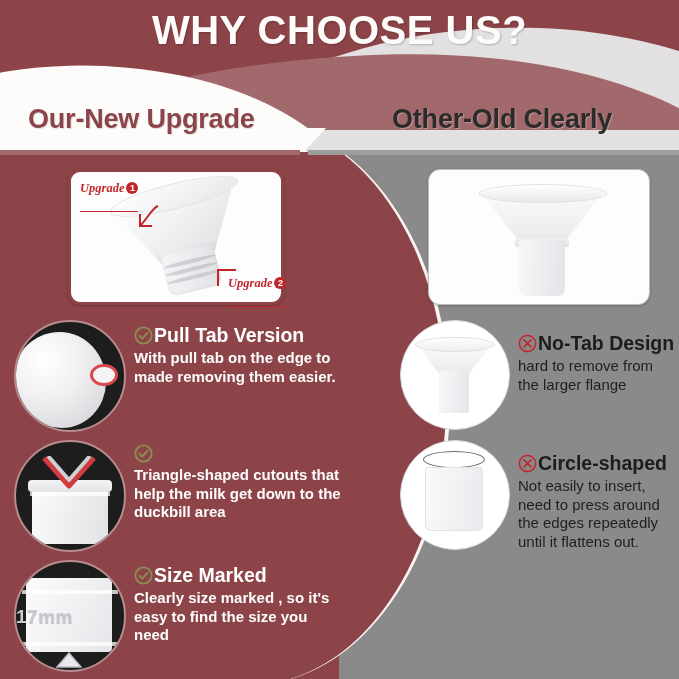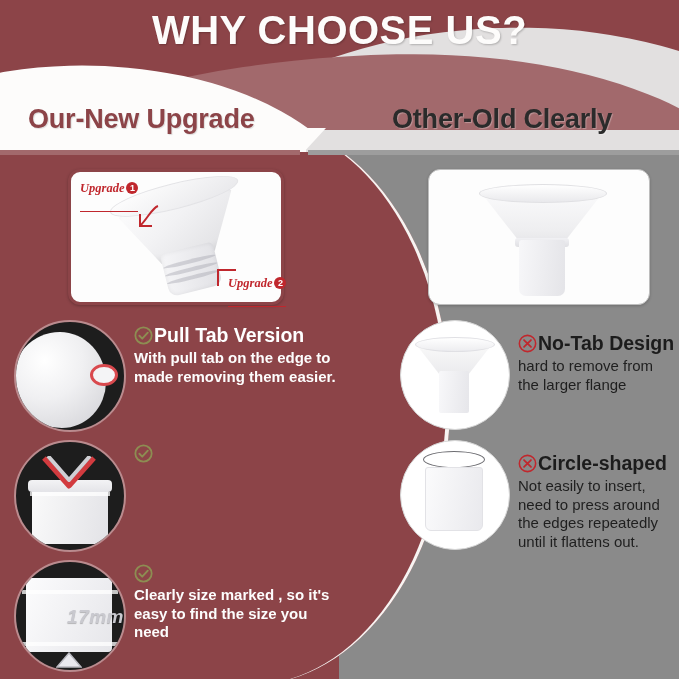--- a/index.html
+++ b/index.html
@@ -195,24 +195,23 @@
   }
   .t-cyl{
     position:absolute;left:16px;bottom:6px;width:76px;height:58px;
     background:linear-gradient(100deg,#fafafa,#e3e3e7);border-radius:5px 5px 8px 8px;
   }
   .t-cyl-top{position:absolute;left:12px;bottom:58px;width:84px;height:12px;background:linear-gradient(180deg,#f3f3f5,#e4e4e8);border-radius:4px;}
   .t-vee{
     position:absolute;left:24px;top:14px;width:58px;height:34px;
   }
   .t-size-txt{
-    position:absolute;left:0;right:0;top:44px;text-align:right;
+    position:absolute;left:0;right:0;top:44px;text-align:left;
     color:#c9c9cf;font-size:19px;font-weight:bold;letter-spacing:.5px;
     text-shadow:0 1px 1px rgba(0,0,0,.25);
-    font-style:italic;
   }
   .t-block{
     position:absolute;left:10px;top:16px;width:86px;height:74px;
     background:linear-gradient(115deg,#fcfcfd,#e6e6ea);border-radius:4px;
   }
   .t-line{position:absolute;height:4px;background:rgba(255,255,255,.75);}
   .t-tri{position:absolute;left:40px;bottom:2px;width:26px;height:16px;}
 
   
   .rt-funnel{position:absolute;left:14px;top:16px;width:78px;height:76px;}
@@ -316,39 +315,41 @@
       </svg>
       <div class="t-line" style="left:14px;bottom:54px;width:80px;"></div>
     </div>
     <div class="feat-body fb-left">
       <div class="feat-head fh-left">
         <svg class="ico" viewBox="0 0 24 24">
           <circle cx="12" cy="12" r="10.3" fill="none" stroke="#8d8d52" stroke-width="2.3"></circle>
           <path d="M6.8 12.3 L10.4 16 L17.4 8.4" fill="none" stroke="#8d8d52" stroke-width="2.4" stroke-linecap="round" stroke-linejoin="round"></path>
         </svg>
       </div>
+      <div class="feat-desc fd-left">Triangle-shaped cutouts that help the milk get down to the duckbill area</div>
     </div>
   </div>
 
   <div class="row row-left" style="top:558px">
     <div class="thumb thumb-left">
       <div class="t-block"></div>
       <div class="t-line" style="left:6px;top:28px;width:96px;"></div>
       <div class="t-line" style="left:6px;top:80px;width:96px;"></div>
       <div class="t-size-txt">17mm</div>
       <svg class="t-tri" viewBox="0 0 26 16">
         <path d="M13 1 L25 15 L1 15 Z" fill="#e9e9ee" stroke="#b9b9c0" stroke-width="1.4"></path>
       </svg>
     </div>
     <div class="feat-body fb-left">
       <div class="feat-head fh-left">
         <svg class="ico" viewBox="0 0 24 24">
           <circle cx="12" cy="12" r="10.3" fill="none" stroke="#8d8d52" stroke-width="2.3"></circle>
           <path d="M6.8 12.3 L10.4 16 L17.4 8.4" fill="none" stroke="#8d8d52" stroke-width="2.4" stroke-linecap="round" stroke-linejoin="round"></path>
         </svg>
+        <span>Size Marked</span>
       </div>
       <div class="feat-desc fd-left">Clearly size marked , so it's easy to find the size you need</div>
     </div>
   </div>
 
   <div class="row row-right" style="top:318px">
     <div class="thumb thumb-right">
       <div class="rt-funnel">
         <div class="rtf-cone"></div>
         <div class="rtf-rim"></div>

